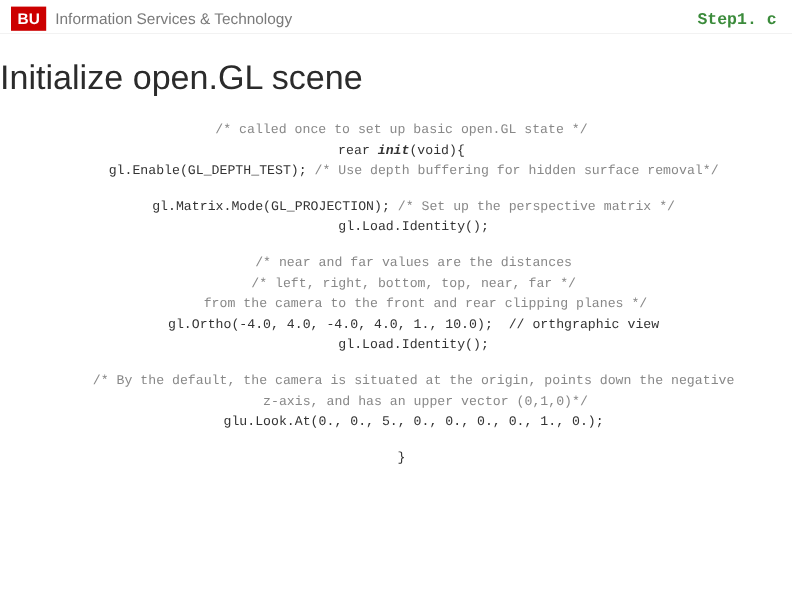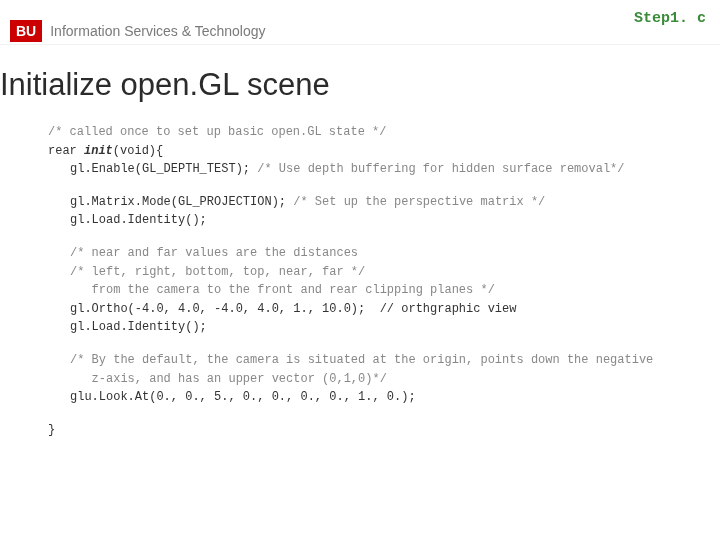--- a/index.html
+++ b/index.html
@@ -7,21 +7,21 @@
     width: 720px;
     height: 540px;
     background: #ffffff;
     font-family: Arial, sans-serif;
     position: relative;
     overflow: hidden;
   }
   .header {
     display: flex;
     align-items: center;
-    padding: 20px 10px 2px 10px;
+    padding: 6px 10px 2px 10px;
     border-bottom: 1px solid rgba(0,0,0,0.05);
   }
   .logo-box {
     background: #cc0000;
     color: #fff;
     font-weight: bold;
     font-size: 14px;
     padding: 3px 6px;
     font-family: Arial, sans-serif;
   }
@@ -43,25 +43,26 @@
   .title {
     text-align: left;
     font-size: 31px;
     font-weight: 400;
     color: #2b2b2b;
     margin-top: 22px;
     margin-bottom: 20px;
     font-family: Arial, sans-serif;
   }
   .code-area {
-    padding: 0 28px 0 48px;
+    padding: 0 28px 0 38px;
     font-family: "Courier New", monospace;
     font-size: 12px;
     line-height: 1.55;
     color: #333;
+    text-align: center;
   }
   .comment { color: #888; }
   .keyword { color: #333; }
   .fn { font-style: italic; font-weight: bold; }
   .indent1 { padding-left: 22px; display: block; }
   .block { margin-bottom: 14px; }
   .line { display: block; white-space: pre-wrap; }
 </style>
 </head>
 <body>

